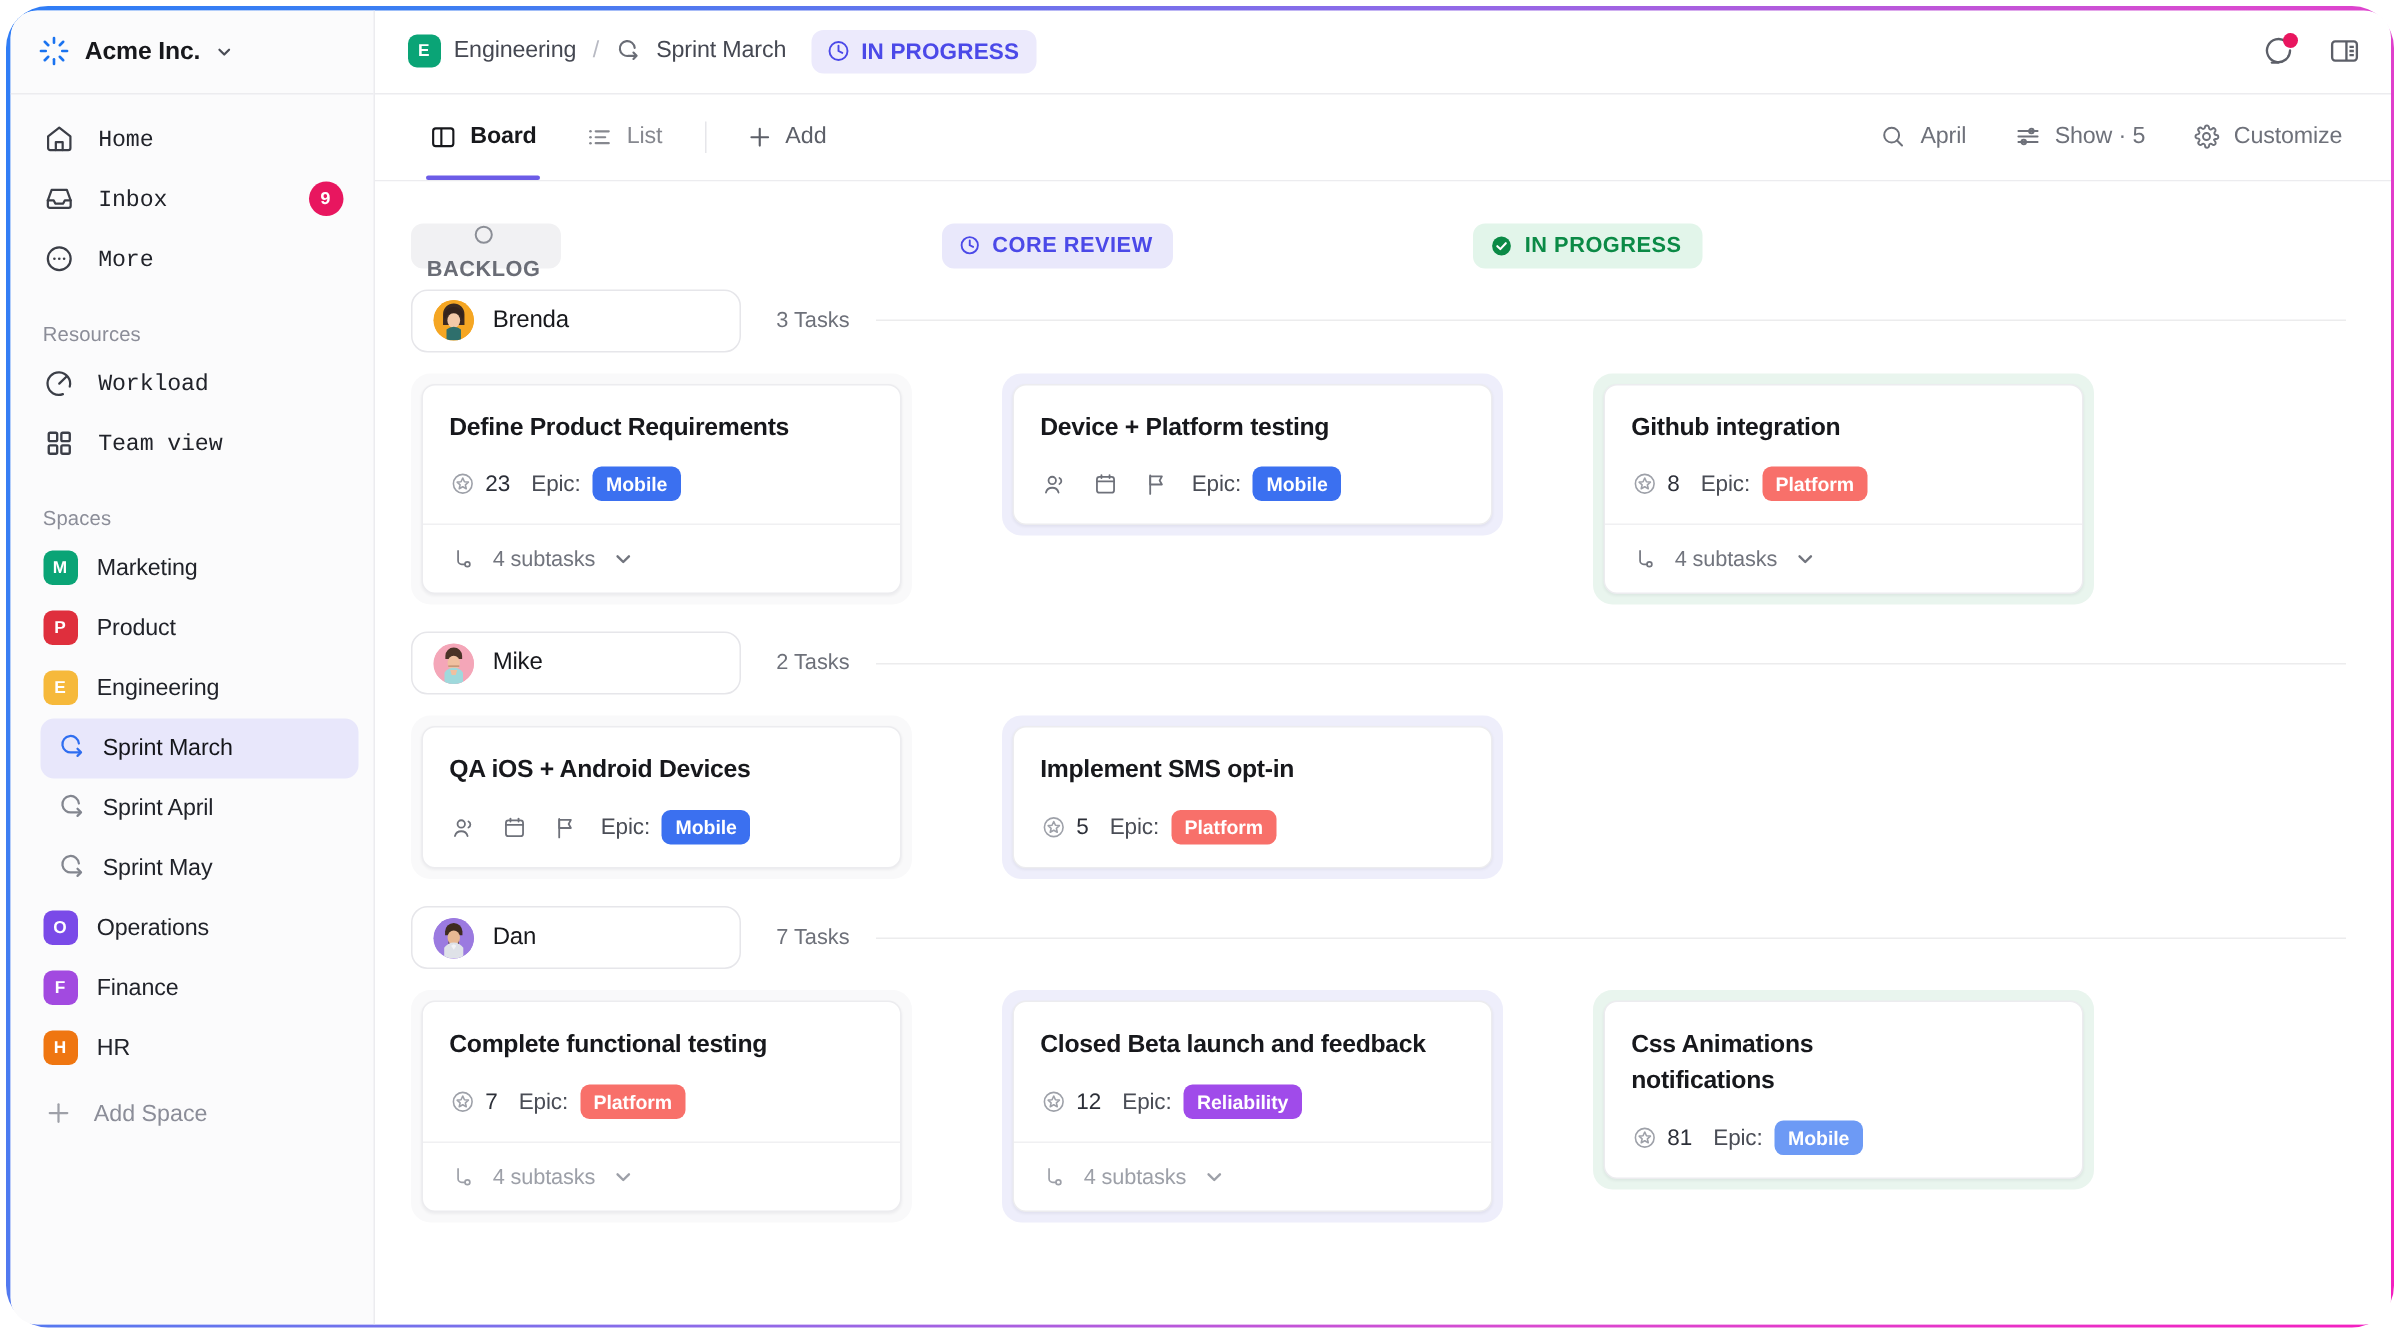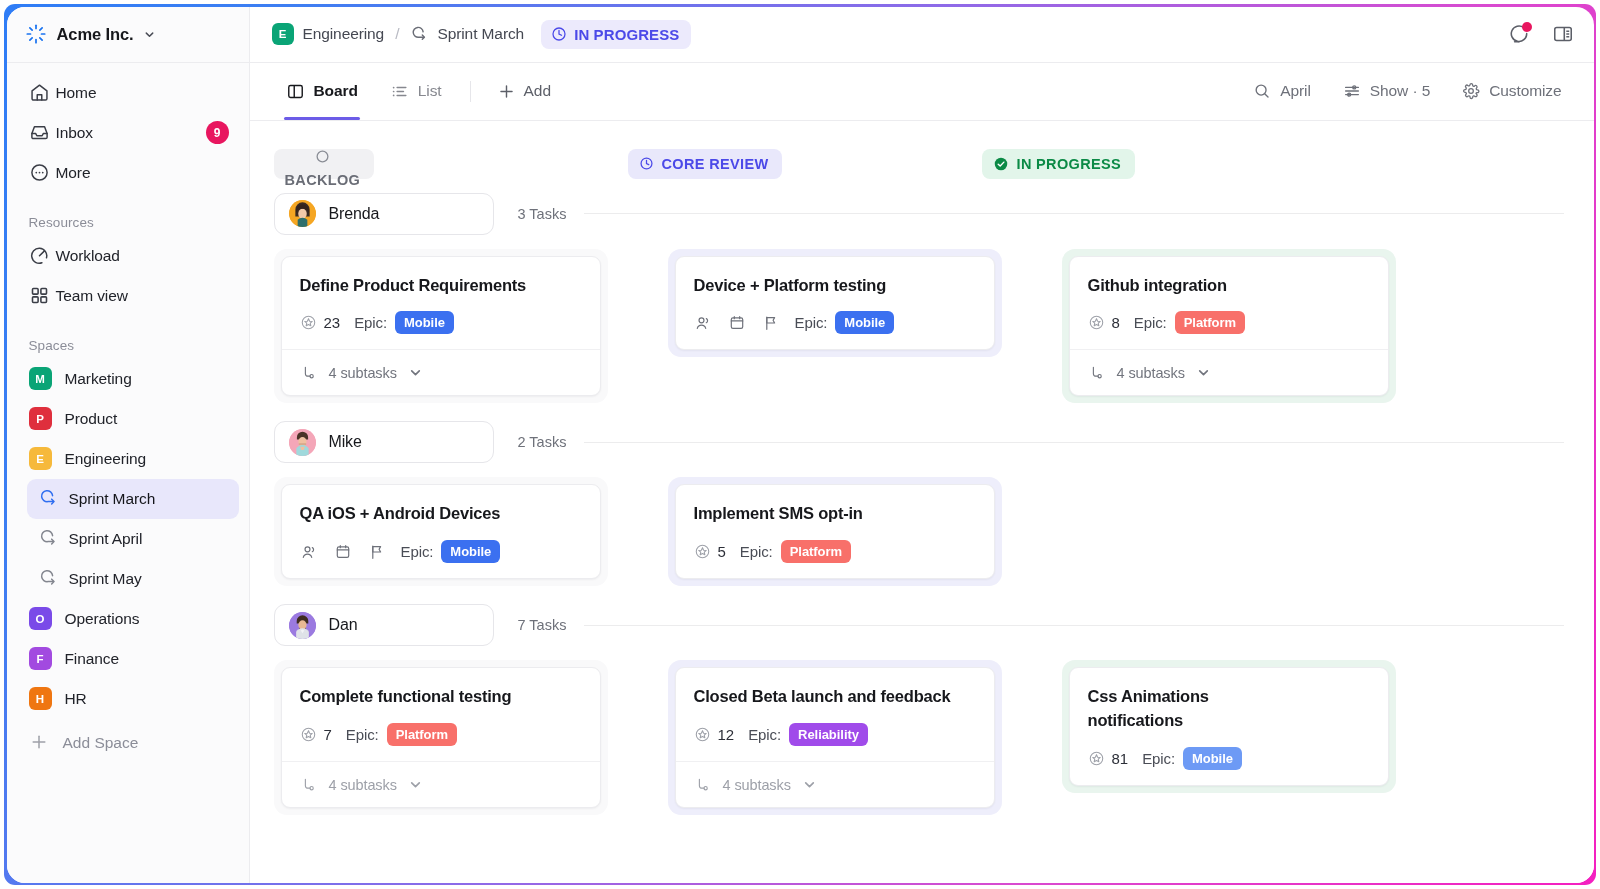--- a/index.html
+++ b/index.html
@@ -9,21 +9,21 @@
     background: #ffffff;
     overflow: hidden;
     -webkit-font-smoothing: antialiased;
   }
 
   
   #app-frame {
     position: absolute;
     left: 4px; top: 4px;
     width: 1592px; height: 881px;
-    border-radius: 11px;
+    border-radius: 28px;
     background: linear-gradient(118deg, #2f7df6 0%, #3d7ef2 14%, #8f6ae8 46%, #d94ad0 72%, #f41fc0 100%);
     padding: 2.5px;
   }
   #app-window {
     width: 100%; height: 100%;
     border-radius: 18px;
     background: #ffffff;
     overflow: hidden;
     display: flex;
     position: relative;
@@ -56,26 +56,27 @@
   }
   .chev {
     width: 11px; height: 11px;
     flex: 0 0 11px;
   }
 
   .nav-section { padding: 10px 10px 0 10px; }
   .nav-item {
     display: flex;
     align-items: center;
-    gap: 6px;
+    gap: 16px;
     height: 40px;
     padding: 0 10px 0 12px;
     border-radius: 9px;
     cursor: pointer;
     position: relative;
+    font-family: Liberation Mono, monospace;
   }
   .nav-item .nlabel {
     font-size: 15.5px;
     color: #21232a;
     letter-spacing: -0.1px;
   }
   .nav-icon { width: 21px; height: 21px; flex: 0 0 21px; display: block; }
   .badge-count {
     margin-left: auto;
     background: #e8165f;

